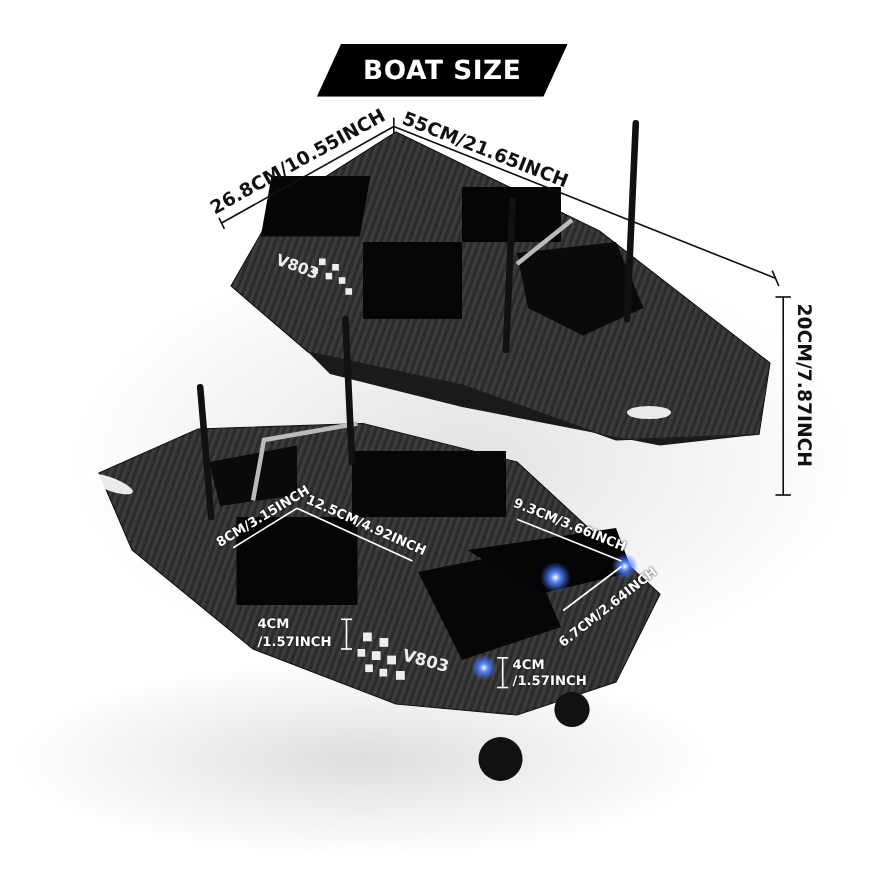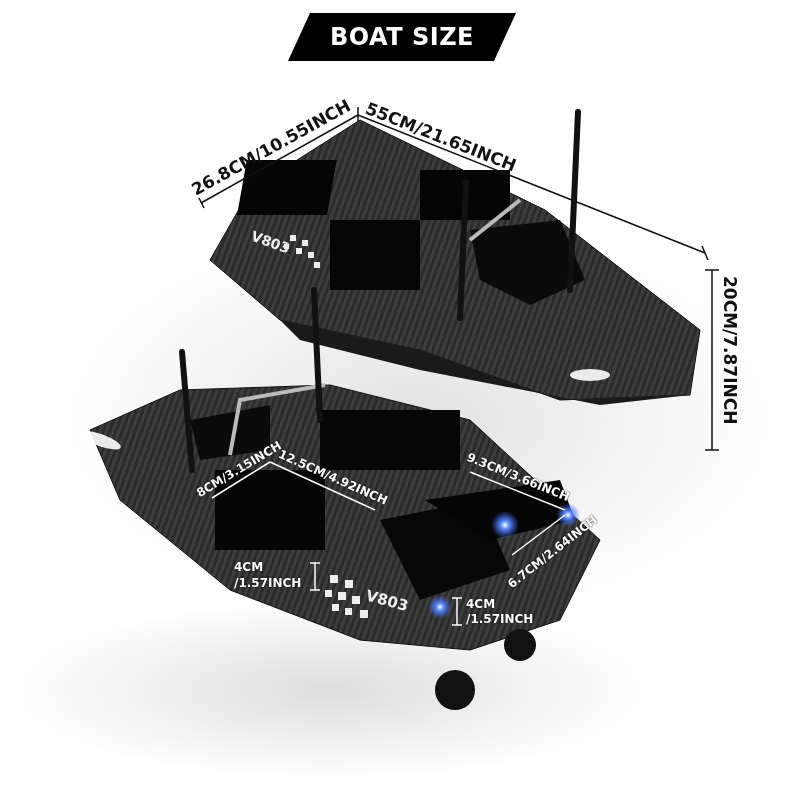--- a/index.html
+++ b/index.html
@@ -1,17 +1,17 @@
 <!DOCTYPE html>
 <html><head>
 <meta charset="utf-8">
 <style>
   html,body{margin:0;padding:0;background:#fff;}
   #stage{position:relative;width:800px;height:800px;overflow:hidden;background:#fff;font-family:"DejaVu Sans","Liberation Sans",sans-serif;}
-  .banner{position:absolute;left:288px;top:13px;width:228px;height:56px;}
+  .banner{position:absolute;left:288px;top:40px;width:228px;height:56px;}
   .banner svg{position:absolute;left:0;top:0;}
   .banner-text{position:absolute;left:0;top:0;width:228px;height:48px;line-height:48px;text-align:center;color:#fff;font-weight:bold;font-size:24px;letter-spacing:0.5px;}
   .dim{position:absolute;font-weight:bold;white-space:nowrap;transform-origin:left top;}
   .dim.black{color:#111;font-size:17px;}
   .dim.white{color:#fff;font-size:12px;text-shadow:0 0 2px #000;}
   svg.art{position:absolute;left:0;top:0;}
 </style>
 </head>
 <body>
 

